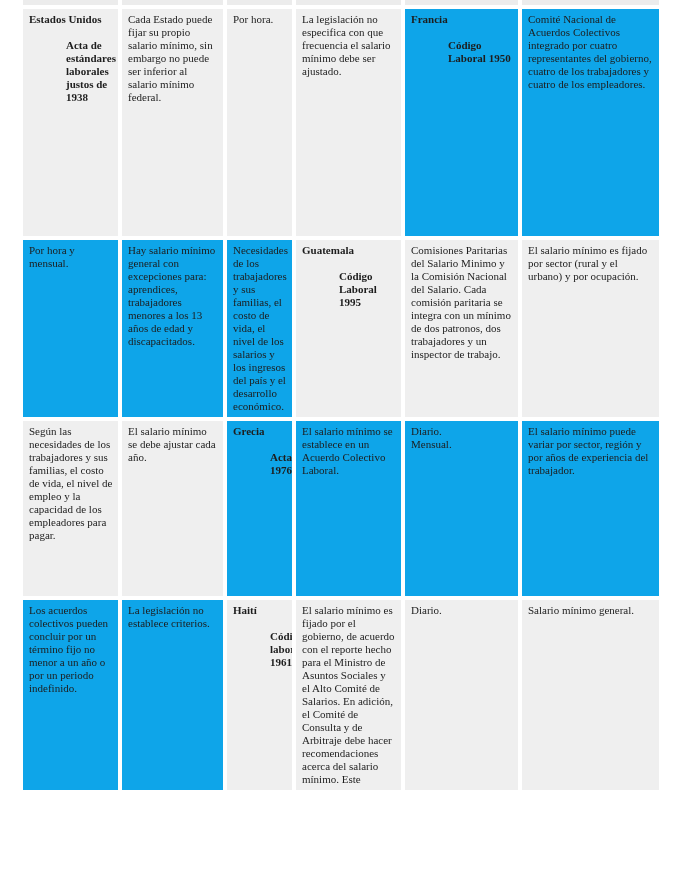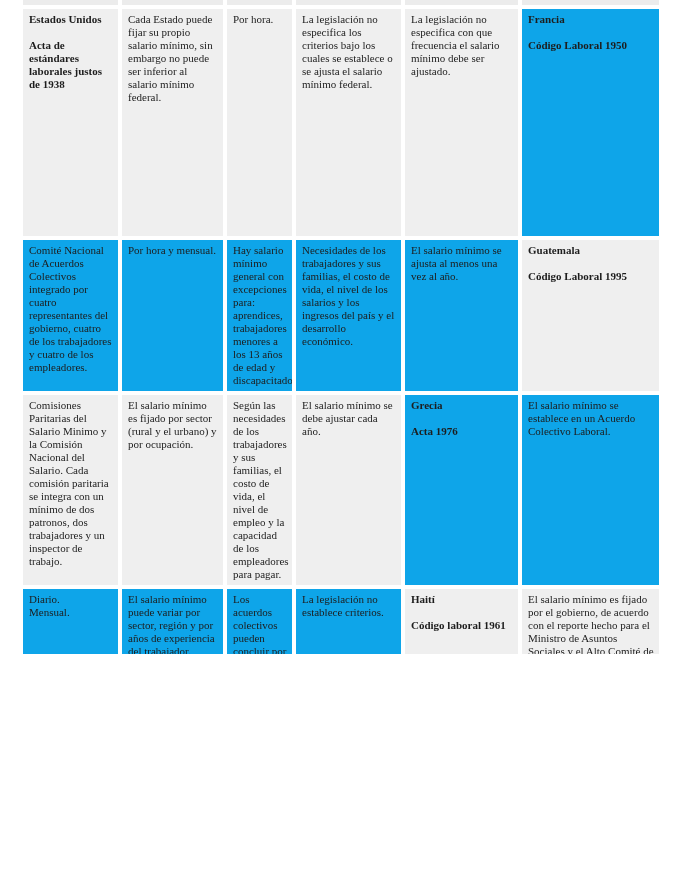--- a/index.html
+++ b/index.html
@@ -1,67 +1,65 @@
 <!DOCTYPE html>
 <html><head>
 <meta charset="utf-8">
 <style>
   html,body{margin:0;padding:0;}
   body{background:#ffffff;font-family:"Liberation Serif","DejaVu Serif",serif;}
-  .page{position:relative;width:682px;height:654px;background:#ffffff;overflow:hidden;}
+  .page{position:relative;width:682px;height:874px;background:#ffffff;overflow:hidden;}
   .table{
     position:absolute;left:23px;top:0;
     display:grid;
     grid-template-columns:95px 101px 65px 105px 113px 137px;
     grid-template-rows:5px minmax(227px,auto) minmax(135px,auto) minmax(175px,auto) minmax(78px,auto) minmax(213px,auto);
     gap:4px;
     background:#ffffff;
   }
   .cell{
     padding:4px 5px 4px 6px;
     font-size:11px;
     line-height:13px;
     color:#1d1d1d;
     white-space:pre-line;
     overflow:hidden;
   }
   .cell.light{background:#efefef;}
   .cell.dark{background:#0ea5e9;}
   .cell.strip{padding:0;background:#ececec;}
   .cell.country{font-weight:bold;white-space:normal;}
-  .law{margin-top:13px;}
+  .law{margin-top:13px;margin-left:37px;}
 </style>
 </head>
 <body>
 
 <div class="page">
   <div class="table">
       <div class="cell strip"></div>
       <div class="cell strip"></div>
       <div class="cell strip"></div>
       <div class="cell strip"></div>
       <div class="cell strip"></div>
       <div class="cell strip"></div>
       <div class="cell country light">
         <div>Estados Unidos</div>
         <div class="law">Acta de estándares laborales justos de 1938</div>
       </div>
       <div class="cell body light">Cada Estado puede fijar su propio salario mínimo, sin embargo no puede ser inferior al salario mínimo federal.</div>
       <div class="cell body light">Por hora.</div>
-      <div class="cell body light">La legislación no especifica los criterios bajo los cuales se establece o se ajusta el salario mínimo federal.</div>
       <div class="cell body light">La legislación no especifica con que frecuencia el salario mínimo debe ser ajustado.</div>
       <div class="cell country dark">
         <div>Francia</div>
         <div class="law">Código Laboral 1950</div>
       </div>
       <div class="cell body dark">Comité Nacional de Acuerdos Colectivos integrado por cuatro representantes del gobierno, cuatro de los trabajadores y cuatro de los empleadores.</div>
       <div class="cell body dark">Por hora y mensual.</div>
       <div class="cell body dark">Hay salario mínimo general con excepciones para: aprendices, trabajadores menores a los 13 años de edad y discapacitados.</div>
       <div class="cell body dark">Necesidades de los trabajadores y sus familias, el costo de vida, el nivel de los salarios y los ingresos del país y el desarrollo económico.</div>
-      <div class="cell body dark">El salario mínimo se ajusta al menos una vez al año.</div>
       <div class="cell country light">
         <div>Guatemala</div>
         <div class="law">Código Laboral 1995</div>
       </div>
       <div class="cell body light">Comisiones Paritarias del Salario Minimo y la Comisión Nacional del Salario. Cada comisión paritaria se integra con un mínimo de dos patronos, dos trabajadores y un inspector de trabajo.</div>
       <div class="cell body light">El salario mínimo es fijado por sector (rural y el urbano) y por ocupación.</div>
       <div class="cell body light">Según las necesidades de los trabajadores y sus familias, el costo de vida, el nivel de empleo y la capacidad de los empleadores para pagar.</div>
       <div class="cell body light">El salario mínimo se debe ajustar cada año.</div>
       <div class="cell country dark">
         <div>Grecia</div>

